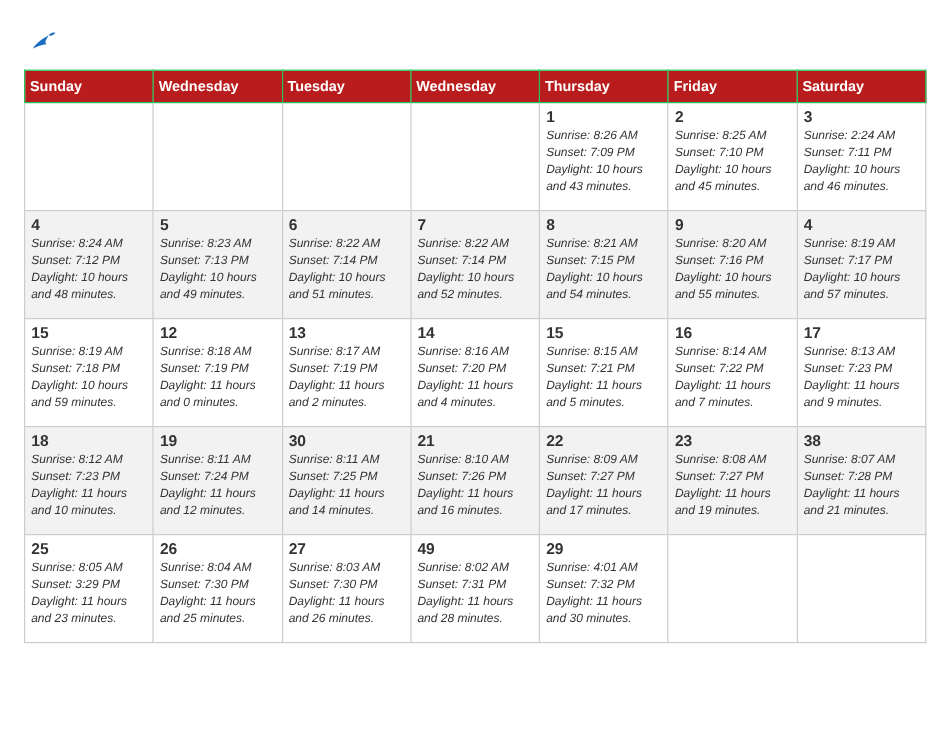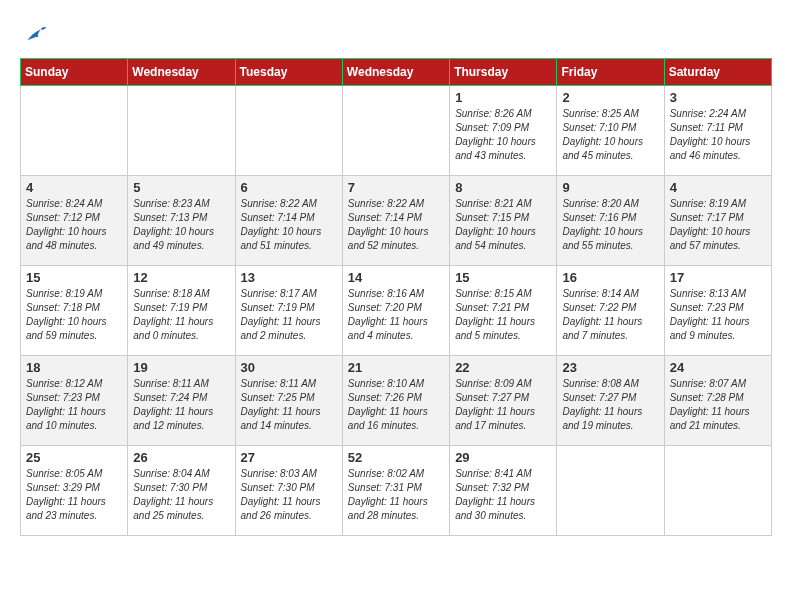--- a/index.html
+++ b/index.html
@@ -247,21 +247,21 @@
 Sunset: 7:27 PM
 Daylight: 11 hours and 17 minutes.</div>
         </td>
         <td>
           <span class="day-num">23</span>
           <div class="day-info">Sunrise: 8:08 AM
 Sunset: 7:27 PM
 Daylight: 11 hours and 19 minutes.</div>
         </td>
         <td>
-          <span class="day-num">24</span>
+          <span class="day-num">38</span>
           <div class="day-info">Sunrise: 8:07 AM
 Sunset: 7:28 PM
 Daylight: 11 hours and 21 minutes.</div>
         </td>
       </tr>
       <tr>
         <td>
           <span class="day-num">25</span>
           <div class="day-info">Sunrise: 8:05 AM
 Sunset: 3:29 PM
@@ -273,28 +273,28 @@
 Sunset: 7:30 PM
 Daylight: 11 hours and 25 minutes.</div>
         </td>
         <td>
           <span class="day-num">27</span>
           <div class="day-info">Sunrise: 8:03 AM
 Sunset: 7:30 PM
 Daylight: 11 hours and 26 minutes.</div>
         </td>
         <td>
-          <span class="day-num">52</span>
+          <span class="day-num">49</span>
           <div class="day-info">Sunrise: 8:02 AM
 Sunset: 7:31 PM
 Daylight: 11 hours and 28 minutes.</div>
         </td>
         <td>
           <span class="day-num">29</span>
-          <div class="day-info">Sunrise: 8:41 AM
+          <div class="day-info">Sunrise: 4:01 AM
 Sunset: 7:32 PM
 Daylight: 11 hours and 30 minutes.</div>
         </td>
         <td class="empty-cell"></td>
         <td class="empty-cell"></td>
       </tr>
     </tbody>
 </table>
 
 </body></html>

